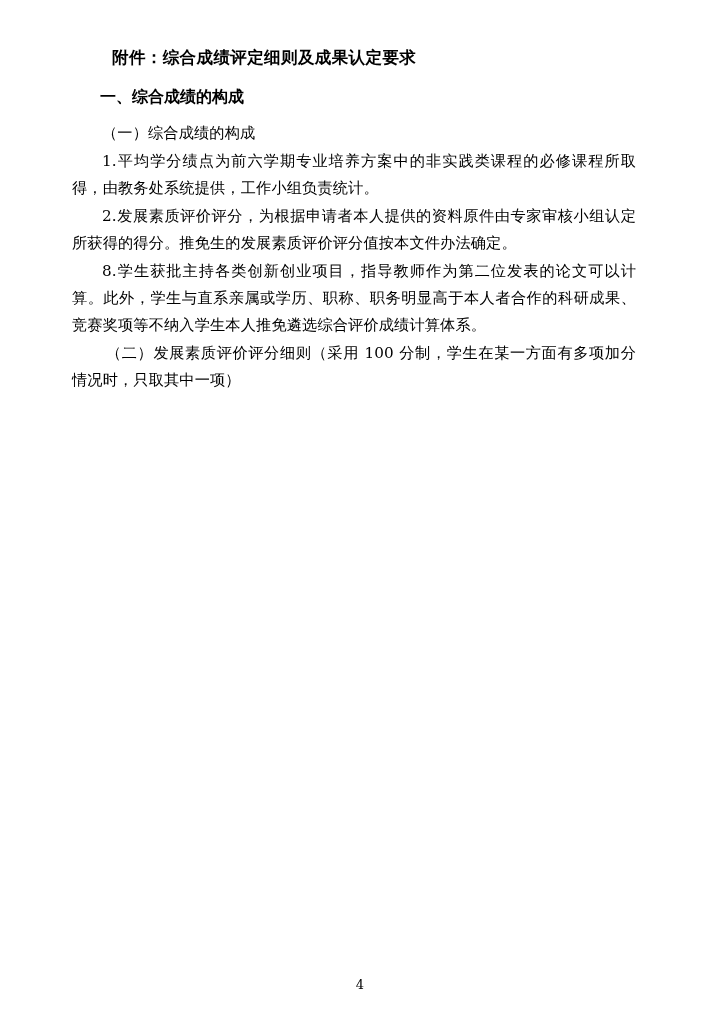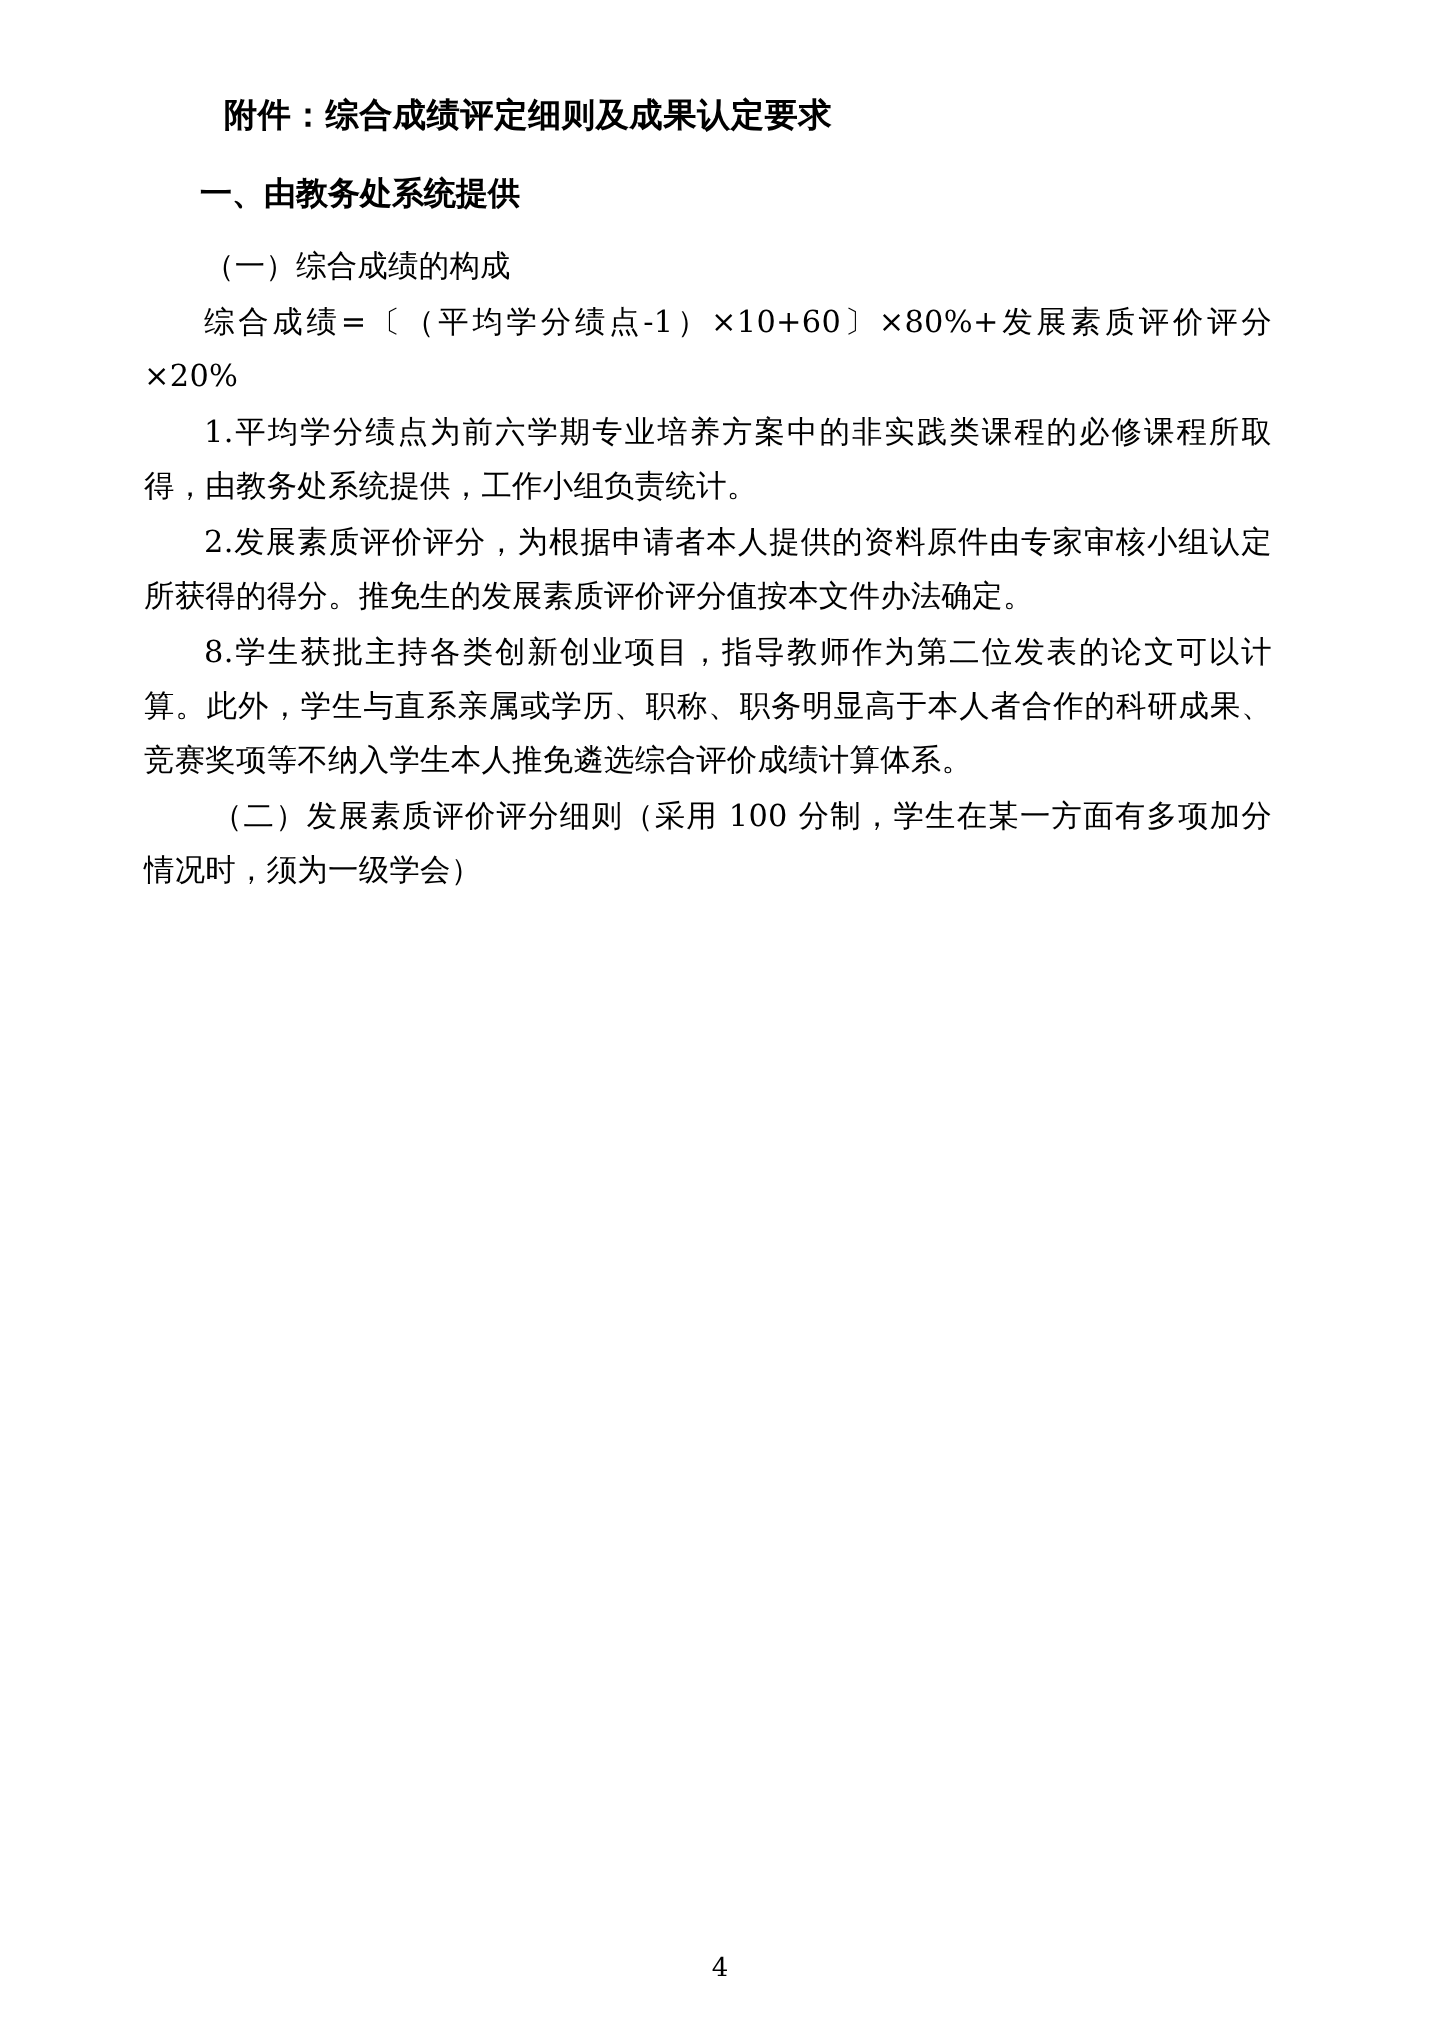--- a/index.html
+++ b/index.html
@@ -60,23 +60,22 @@
     font-family: "DejaVu Serif", "Liberation Serif", serif;
   }
 </style>
 </head>
 <body>
 
 <div class="page">
 
   <h1 class="doc-title">附件：综合成绩评定细则及成果认定要求</h1>
 
-  <h2 class="section-heading">一、由教务处系统提供</h2>
+  <h2 class="section-heading">一、综合成绩的构成</h2>
 
   <p class="body-text">（一）综合成绩的构成</p>
-  <p class="body-text">综合成绩=〔（平均学分绩点-1）×10+60〕×80%+发展素质评价评分×20%</p>
   <p class="body-text">1.平均学分绩点为前六学期专业培养方案中的非实践类课程的必修课程所取得，由教务处系统提供，工作小组负责统计。</p>
   <p class="body-text">2.发展素质评价评分，为根据申请者本人提供的资料原件由专家审核小组认定所获得的得分。推免生的发展素质评价评分值按本文件办法确定。</p>
   <p class="body-text">8.学生获批主持各类创新创业项目，指导教师作为第二位发表的论文可以计算。此外，学生与直系亲属或学历、职称、职务明显高于本人者合作的科研成果、竞赛奖项等不纳入学生本人推免遴选综合评价成绩计算体系。</p>
-  <p class="body-text para-indent-wide">（二）发展素质评价评分细则（采用 100 分制，学生在某一方面有多项加分情况时，须为一级学会）</p>
+  <p class="body-text para-indent-wide">（二）发展素质评价评分细则（采用 100 分制，学生在某一方面有多项加分情况时，只取其中一项）</p>
 
   <div class="page-number">4</div>
 </div>
 
 </body></html>

